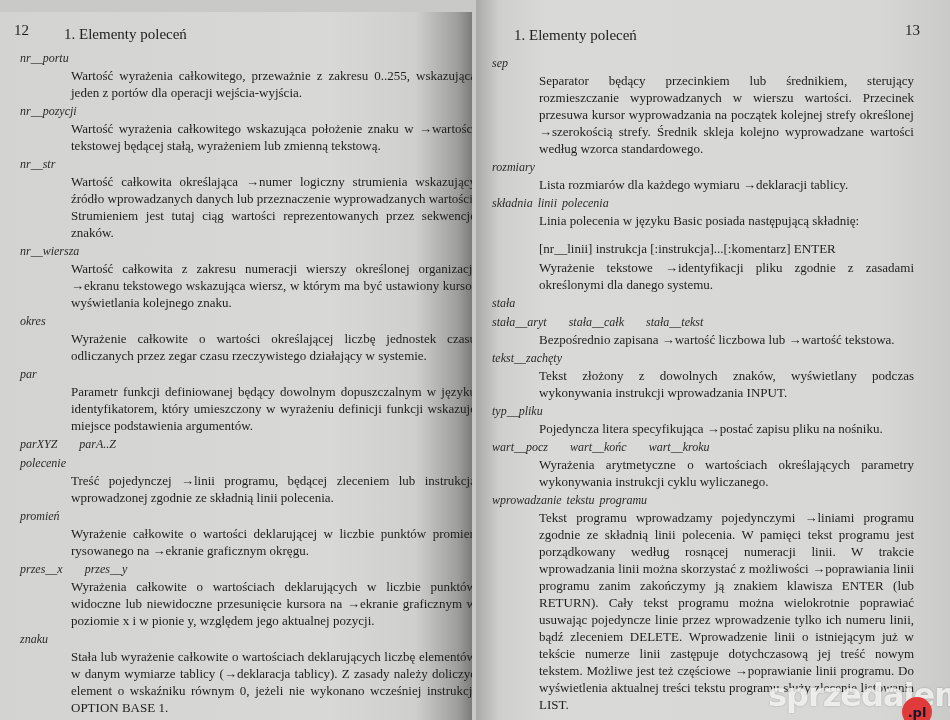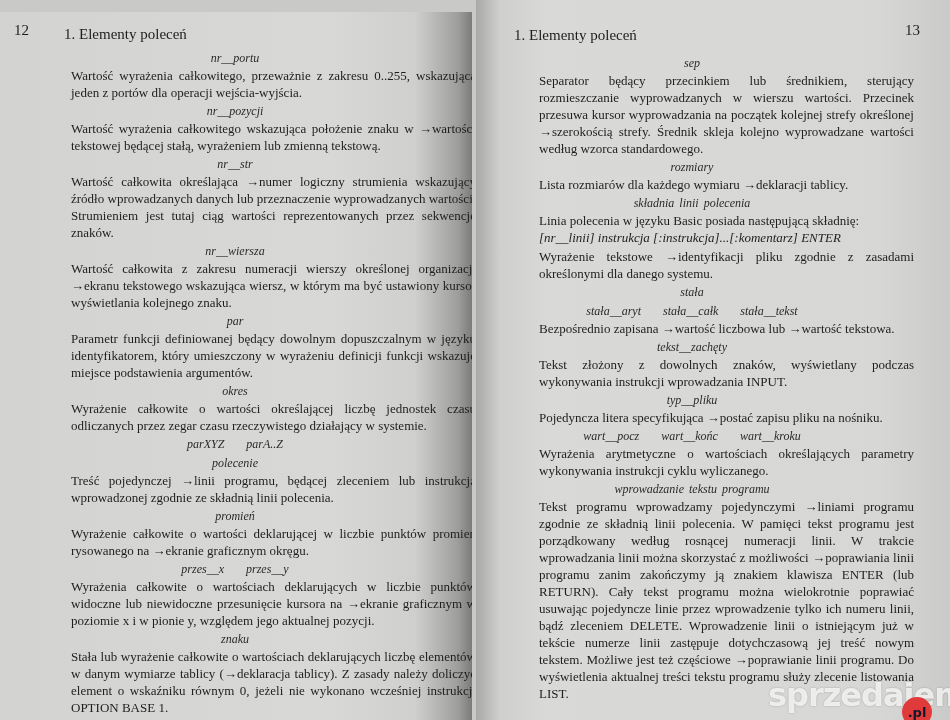--- a/index.html
+++ b/index.html
@@ -30,30 +30,30 @@
   .rh-chap { left: 38px; top: 27px; }
   .rh-num { right: 30px; top: 22px; }
 
   .entries { position: absolute; left: 0; right: 0; }
   .entries.left { top: 38px; padding-left: 20px; padding-right: 0; }
   .entries.right { top: 55px; padding-left: 16px; padding-right: 36px; }
 
   .entry { margin-bottom: 2px; }
   .term {
     font-style: italic; font-size: 12px; line-height: 17px;
-    color: #2a2a2a; word-spacing: 2px; text-align: center;
+    color: #2a2a2a; word-spacing: 2px;
   }
   .term span { margin-right: 22px; }
   .def {
     font-size: 13px; line-height: 17px; padding-left: 51px;
     text-align: justify; white-space: normal;
   }
   .entries.left .def { width: 405px; }
   .entries.right .def { padding-left: 47px; }
-  .def + .def { margin-top: 0; font-style: italic; }
+  .def + .def { margin-top: 11px; }
 
   .watermark {
     position: absolute; left: 768px; top: 676px;
     font-family: "DejaVu Sans", sans-serif; font-weight: bold;
     font-size: 32px; letter-spacing: -1px;
     color: rgba(255,255,255,0.8);
     text-shadow: 0 0 2px rgba(0,0,0,0.25);
   }
   .wm-badge {
     position: absolute; left: 902px; top: 697px;
@@ -80,26 +80,26 @@
       </div>
       <div class="entry">
         <div class="term"><span>nr__str</span></div>
         <div class="def">Wartość całkowita określająca →numer logiczny strumienia wskazujący źródło wprowadzanych danych lub przeznaczenie wyprowadzanych wartości. Strumieniem jest tutaj ciąg wartości reprezentowanych przez sekwencję znaków.</div>
       </div>
       <div class="entry">
         <div class="term"><span>nr__wiersza</span></div>
         <div class="def">Wartość całkowita z zakresu numeracji wierszy określonej organizacji →ekranu tekstowego wskazująca wiersz, w którym ma być ustawiony kursor wyświetlania kolejnego znaku.</div>
       </div>
       <div class="entry">
+        <div class="term"><span>okres</span></div>
+        <div class="def">Wyrażenie całkowite o wartości określającej liczbę jednostek czasu odliczanych przez zegar czasu rzeczywistego działający w systemie.</div>
+      </div>
+      <div class="entry">
         <div class="term"><span>par</span></div>
         <div class="def">Parametr funkcji definiowanej będący dowolnym dopuszczalnym w języku identyfikatorem, który umieszczony w wyrażeniu definicji funkcji wskazuje miejsce podstawienia argumentów.</div>
-      </div>
-      <div class="entry">
-        <div class="term"><span>okres</span></div>
-        <div class="def">Wyrażenie całkowite o wartości określającej liczbę jednostek czasu odliczanych przez zegar czasu rzeczywistego działający w systemie.</div>
       </div>
       <div class="entry">
         <div class="term"><span>parXYZ</span><span>parA..Z</span></div>
       </div>
       <div class="entry">
         <div class="term"><span>polecenie</span></div>
         <div class="def">Treść pojedynczej →linii programu, będącej zleceniem lub instrukcją wprowadzonej zgodnie ze składnią linii polecenia.</div>
       </div>
       <div class="entry">
         <div class="term"><span>promień</span></div>

